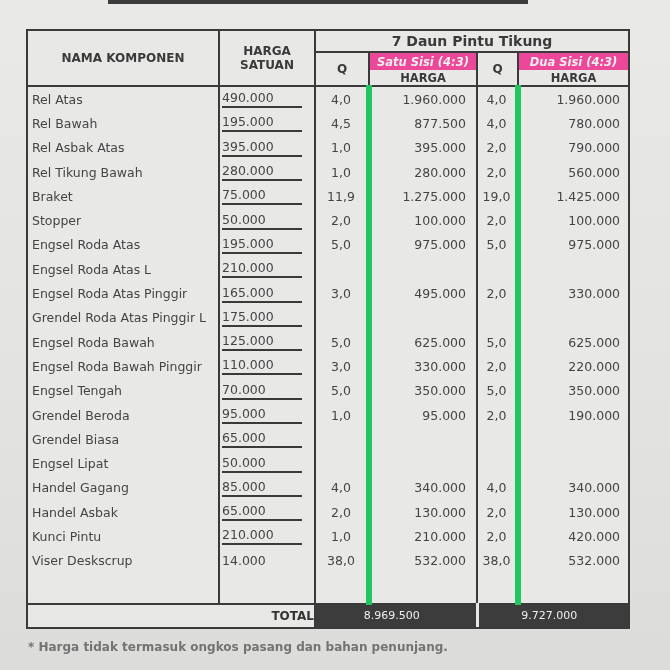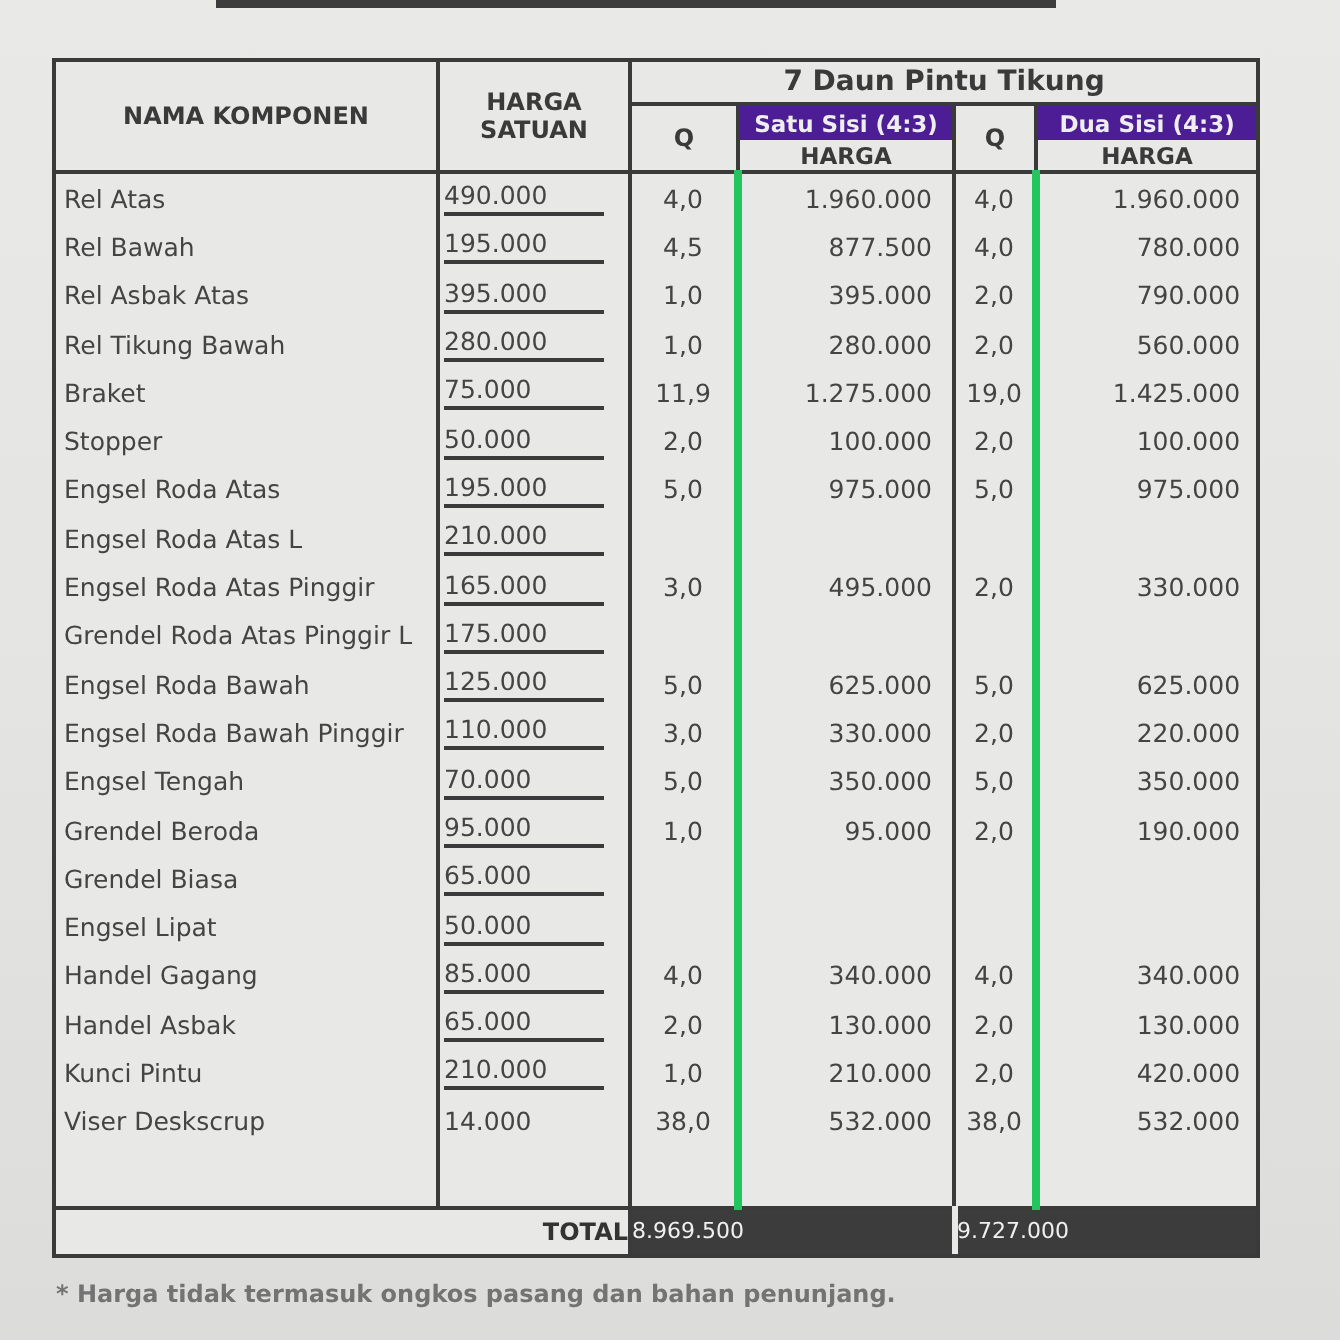--- a/index.html
+++ b/index.html
@@ -17,34 +17,34 @@
   .sheet {
     position:absolute; left:26px; top:29px; width:600px;
     border:2px solid #3a3a3a;
     background:#e8e9e7;
   }
   table { border-collapse:collapse; width:100%; table-layout:fixed; }
   th, td { padding:0; }
   th { font-weight:bold; color:#3a3a3a; font-size:12px; text-align:center; }
   .hdr-cell { border-right:2px solid #3a3a3a; border-bottom:2px solid #3a3a3a; }
   .group-title { font-size:14px; height:20px; border-bottom:2px solid #3a3a3a; }
-  .dark { background:#4c1d95; color:#eee; font-size:11.5px; height:17px; }
+  .dark { background:#ec4899; color:#eee; font-size:11.5px; height:17px;font-style:italic; }
   .sub { font-size:11.5px; height:15px; border-bottom:2px solid #3a3a3a; }
   td { font-size:12.5px; height:24.3px; color:#444; }
   td.name { padding-left:4px; border-right:2px solid #3a3a3a; white-space:nowrap;margin-left:12px; }
   td.price { text-align:right; padding-right:12px; border-right:2px solid #3a3a3a; }
   td.price span { display:inline-block; width:80px; border-bottom:2px solid #3a3a3a; text-align:left; padding-bottom:1px; }
   td.price span.nol { border-bottom:none; }
-  td.q { text-align:center; border-right:4px solid #22c55e;margin-top:36px; }
+  td.q { text-align:center; border-right:6px solid #22c55e;margin-top:36px; }
   td.amt { text-align:right; padding-right:10px; border-right:2px solid #3a3a3a; }
   td.amt2 { text-align:right; padding-right:8px; }
   tr.spacer td { height:30px; }
   .total-row td { height:22px; border-top:2px solid #3a3a3a; }
   .total-label { text-align:right; font-weight:bold; font-size:12px; color:#333; border-right:2px solid #3a3a3a; }
-  .total-dark { background:#3c3c3c; color:#f0f0f0; font-size:11px; text-align:left; padding-right:8px; }
+  .total-dark { background:#3c3c3c; color:#f0f0f0; font-size:11px; text-align:center; padding-right:8px; }
   .total-gap { border-right:3px solid #e8e9e7; }
   .note {
     position:absolute; left:28px; top:640px;
     font-size:12px; font-weight:bold; color:#737373;
   }
 </style>
 </head>
 <body>
 
 <div class="top-bar"></div>

